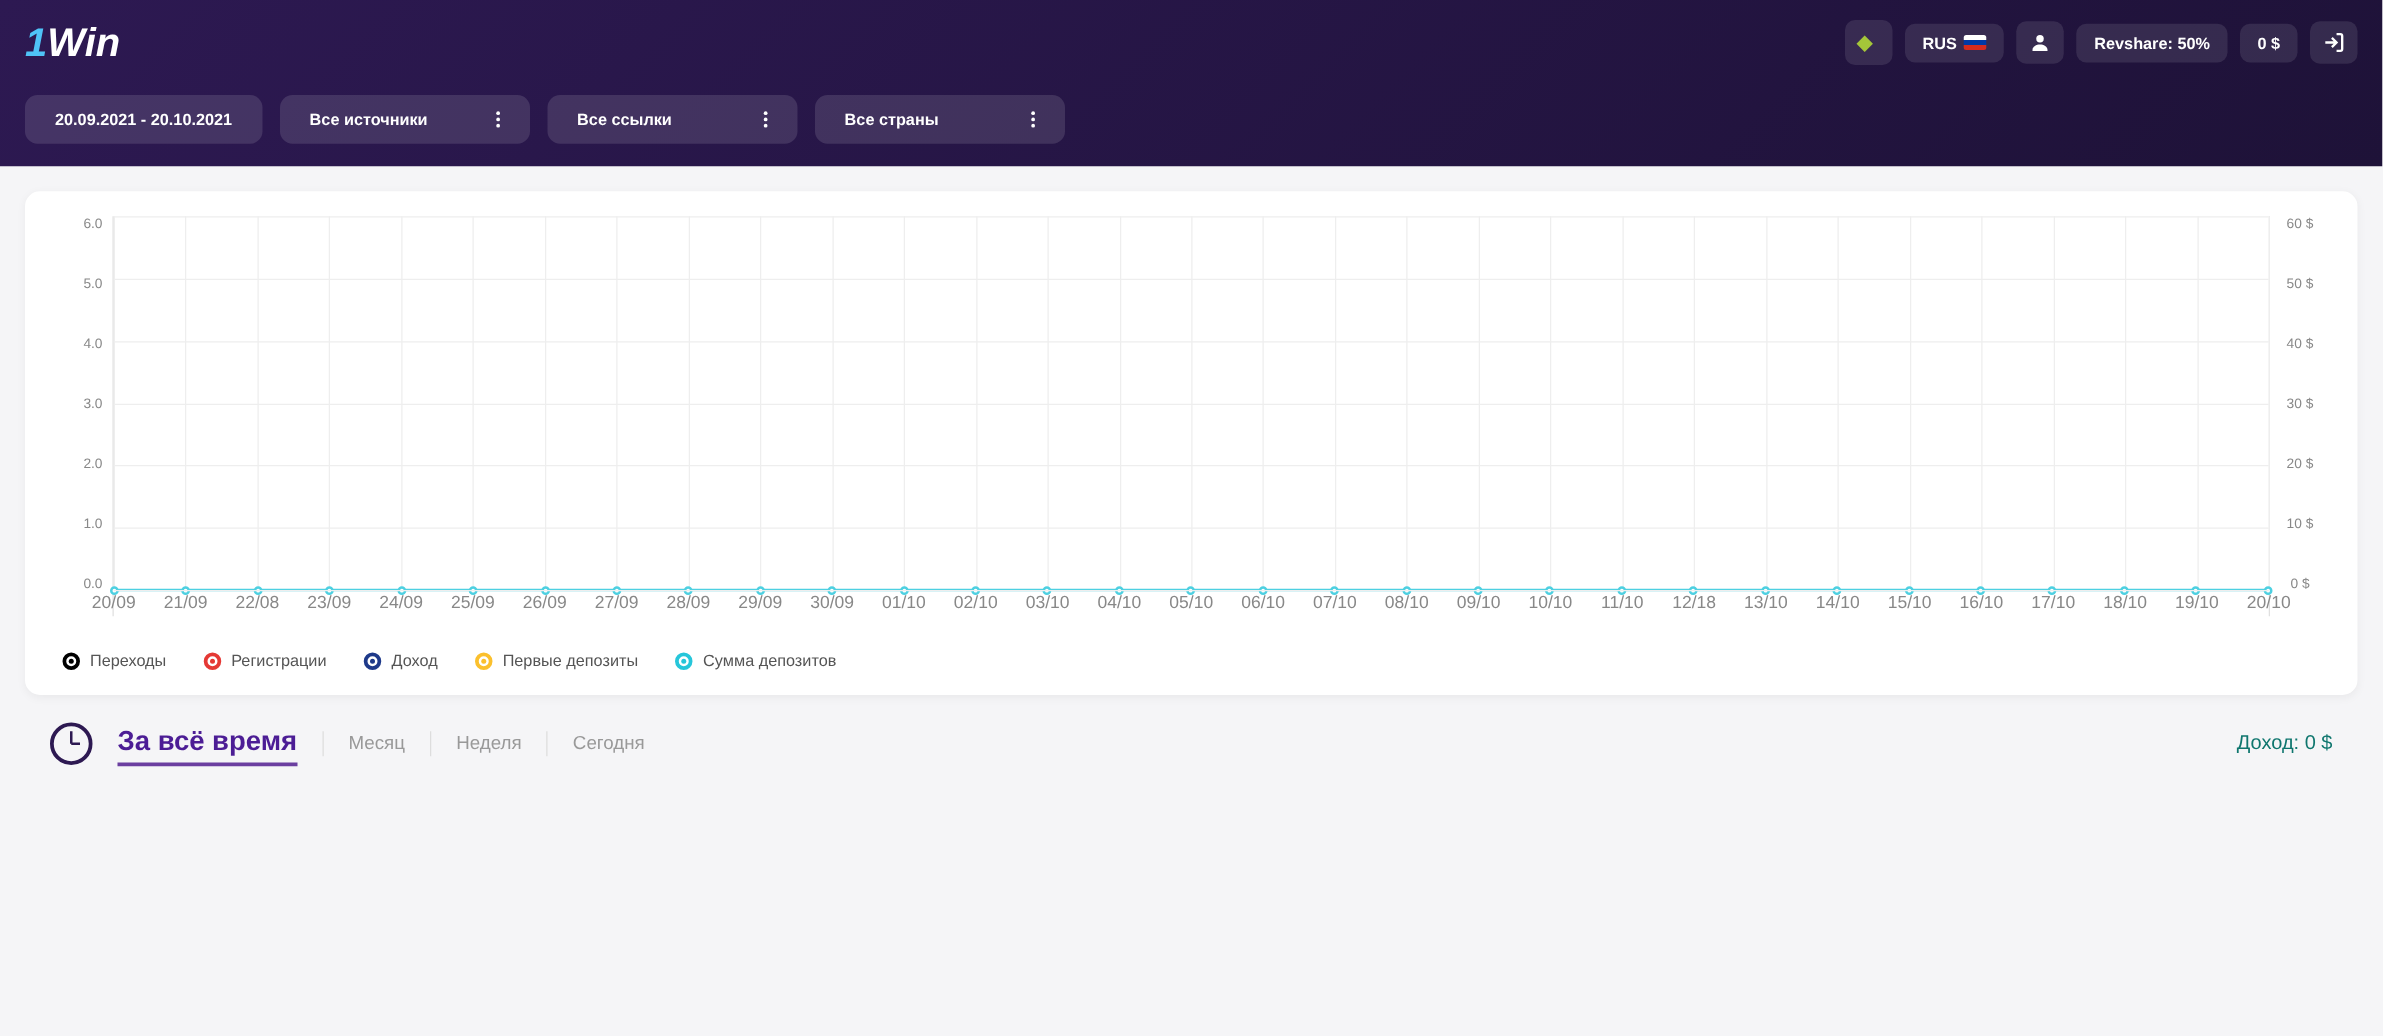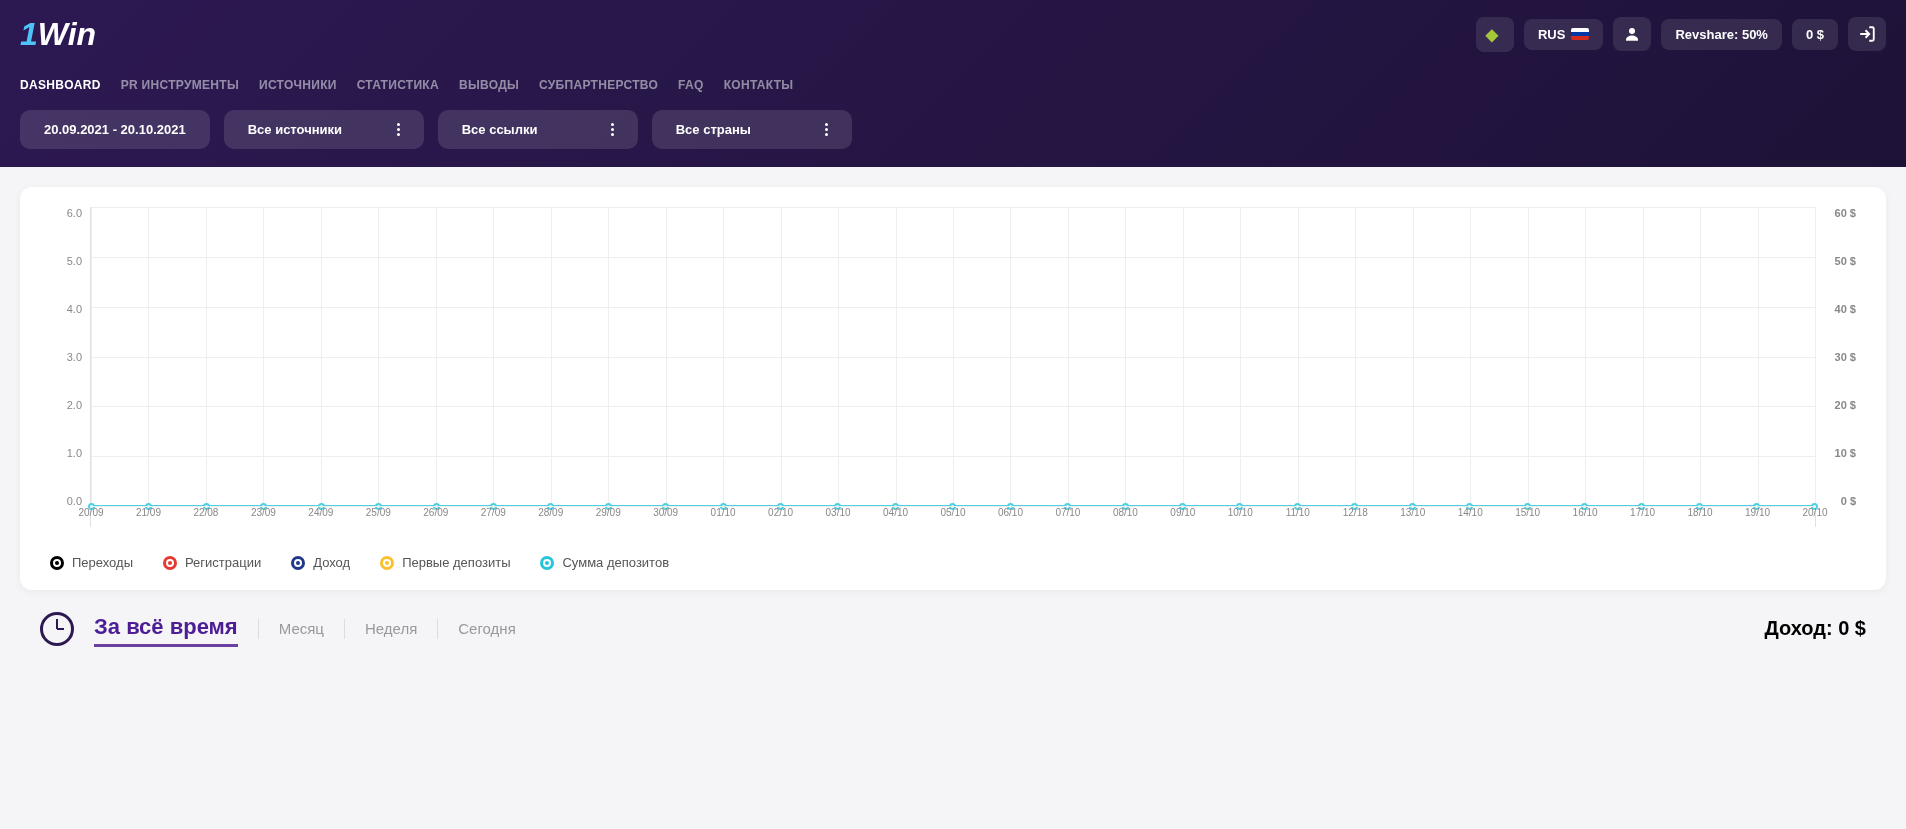--- a/index.html
+++ b/index.html
@@ -100,38 +100,38 @@
 .y-axis-left, .y-axis-right {
   display: flex;
   flex-direction: column;
   justify-content: space-between;
   font-size: 11px;
   color: #888;
   padding-bottom: 20px;
   width: 40px;
 }
 .y-axis-left { text-align: right; padding-right: 8px; }
-.y-axis-right { text-align: right; padding-left: 8px; font-weight: bold; }
+.y-axis-right { text-align: center; padding-left: 8px; }
 .plot {
   flex: 1;
   position: relative;
   border-left: 1px solid #e0e0e0;
   border-right: 1px solid #e0e0e0;
 }
 .grid-h { position: absolute; left: 0; right: 0; border-top: 1px solid #eee; }
 .grid-v { position: absolute; top: 0; bottom: 20px; border-left: 1px solid #eee; }
 .x-labels {
   position: absolute;
   bottom: 0;
   left: 0;
   right: 0;
   height: 20px;
   display: flex;
   justify-content: space-between;
-  font-size: 10px;
+  font-size: 14px;
   color: #888;
 }
 .x-labels span { transform: translateX(-50%); }
 .data-line {
   position: absolute;
   bottom: 20px;
   left: 0;
   right: 0;
   height: 2px;
   background: #4dd0e1;
@@ -216,23 +216,23 @@
   padding: 4px 0;
 }
 .time-tab.active {
   color: #4c1d95;
   font-size: 22px;
   font-weight: 900;
   border-bottom: 3px solid #6b3fa0;
 }
 .divider { width: 1px; height: 20px; background: #ddd; }
 .income {
-  font-size: 20px;
-  font-weight: 700;
-  color: #000000;
+  font-size: 16px;
+  font-weight: 400;
+  color: #0f766e;
 }
 </style>
 </head>
 <body>
 
 <div class="header">
   <div class="header-top">
     <div class="logo">
       <span class="one">1</span>
         <span>Win</span>
@@ -258,30 +258,20 @@
       <button class="header-btn">
         <span>0 $</span>
       </button>
       <button class="header-btn icon-only">
         <svg width="18" height="18" viewBox="0 0 24 24" fill="none" stroke="#fff" stroke-width="2.5">
             <path d="M15 3h4a2 2 0 012 2v14a2 2 0 01-2 2h-4M10 17l5-5-5-5M15 12H3"></path>
           </svg>
       </button>
     </div>
   </div>
-  <div class="nav-row" id="nav-row">
-      <span class="nav-item active">DASHBOARD</span>
-      <span class="nav-item">PR ИНСТРУМЕНТЫ</span>
-      <span class="nav-item">ИСТОЧНИКИ</span>
-      <span class="nav-item">СТАТИСТИКА</span>
-      <span class="nav-item">ВЫВОДЫ</span>
-      <span class="nav-item">СУБПАРТНЕРСТВО</span>
-      <span class="nav-item">FAQ</span>
-      <span class="nav-item">КОНТАКТЫ</span>
-    </div>
   <div class="filters-row">
     <button class="filter-btn">
       <span>20.09.2021 - 20.10.2021</span>
     </button>
     <button class="filter-btn wide">
       <span>Все источники</span>
       <span class="dots">
           <span></span>
           <span></span>
           <span></span>

